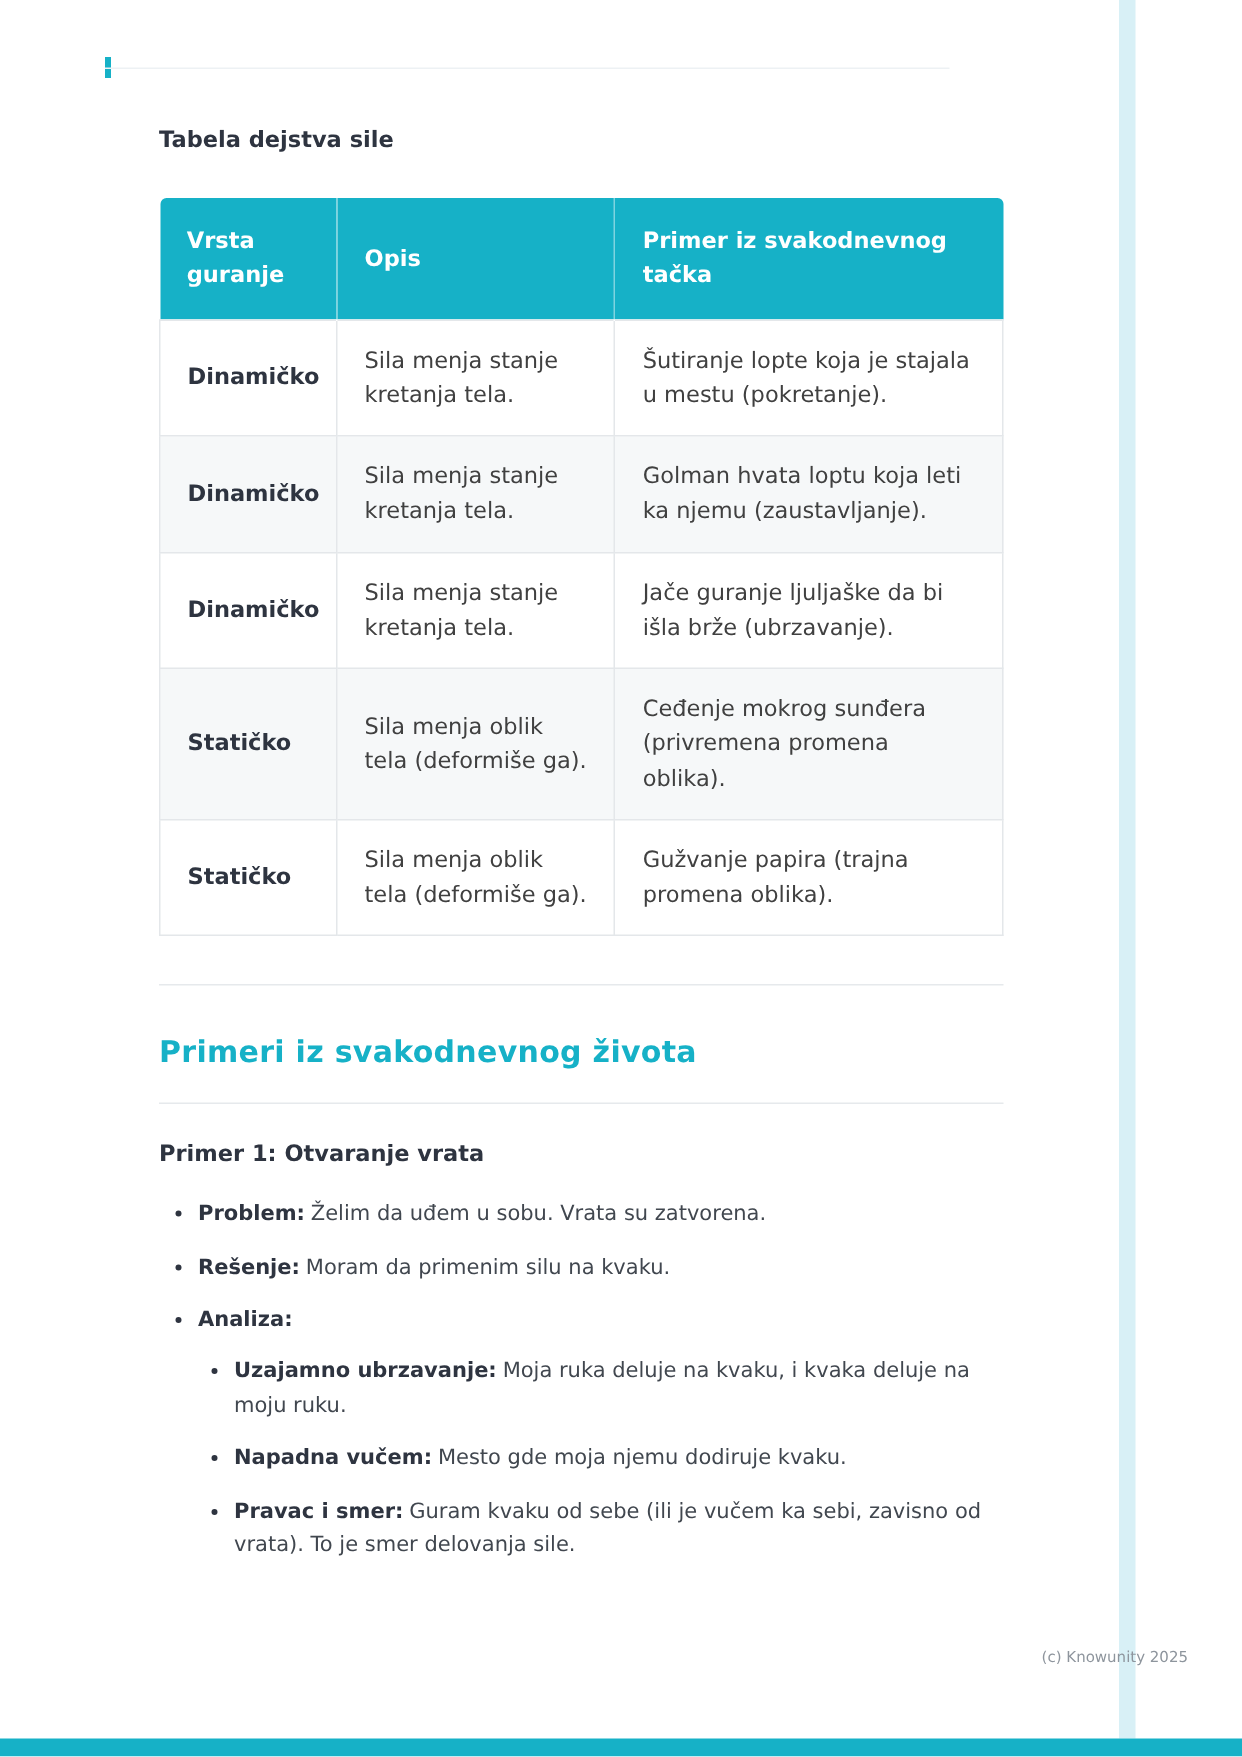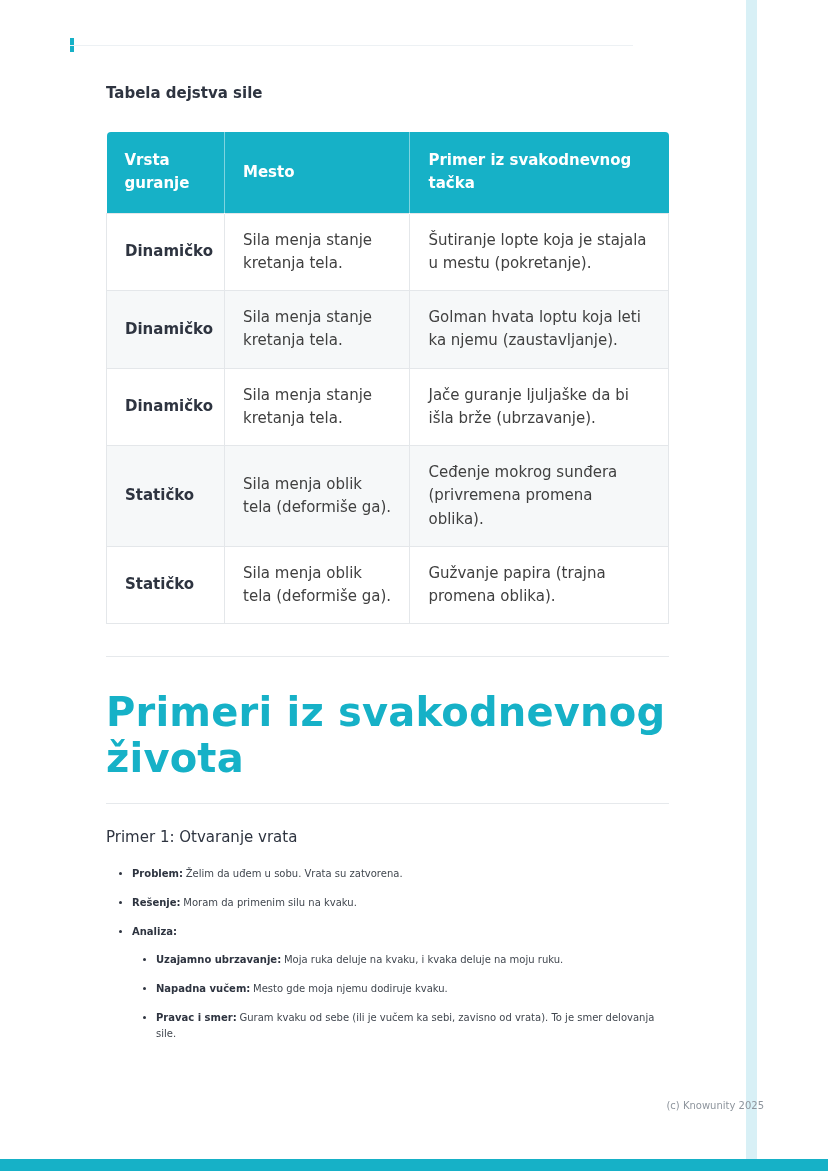--- a/index.html
+++ b/index.html
@@ -46,37 +46,37 @@
     background: #ffffff;
   }
   tbody td.c1 { font-weight: 700; color: #2e3440; }
   tbody tr:nth-child(even) td { background: #f6f8f9; }
 
   .divider { border: none; border-top: 1px solid #e6e9ec; margin: 32px 0 0; }
   .divider.under-title { margin-top: 22px; }
 
   h1.section-title {
     margin: 32px 0 0;
-    font-size: 40px; font-weight: 700;
+    font-size: 20px; font-weight: 700;
     color: #16b1c7; letter-spacing: .2px;
   }
 
   .intro { margin: 22px 0 0; font-size: 15px; line-height: 1.55; }
-  .example-heading { margin: 24px 0 0; font-size: 15px; font-weight: 400; color: #2e3440; }
+  .example-heading { margin: 24px 0 0; font-size: 15px; font-weight: 700; color: #2e3440; }
 
   ul.bullets { margin: 20px 0 0; padding-left: 26px; list-style: disc; }
-  ul.bullets li { font-size: 10px; line-height: 1.6; margin-bottom: 13px; color: #41474f; }
+  ul.bullets li { font-size: 14px; line-height: 1.6; margin-bottom: 13px; color: #41474f; }
   ul.bullets li::marker { color: #2e3440; }
   ul.sub { margin: 12px 0 0; padding-left: 24px; }
   .bl { font-weight: 700; color: #2e3440; }
   .bt { margin-left: .28em; }
 
   .right-strip { position: absolute; left: 746px; top: 0; width: 11px; height: 1159px; background: #d8f0f6; }
   .bottom-bar { position: absolute; left: 0; bottom: 0; width: 828px; height: 12px; background: #16b1c7; }
-  .copyright { position: absolute; top: 1100px; right: 64px; font-size: 10px; color: #8e959d; }
+  .copyright { position: absolute; top: 1100px; right: 36px; font-size: 10px; color: #8e959d; }
 </style>
 </head>
 <body>
 
 <div>
 
   <div class="callout-tick"></div>
   <div class="callout-line"></div>
 
   <div class="content">
@@ -85,21 +85,21 @@
 
     <table>
       <colgroup>
         <col class="c-vrsta">
           <col class="c-opis">
           <col class="c-primer">
       </colgroup>
       <thead>
         <tr>
           <th>Vrsta guranje</th>
-          <th>Mesto</th>
+          <th>Opis</th>
           <th>Primer iz svakodnevnog tačka</th>
         </tr>
       </thead>
       <tbody>
         <tr>
           <td class="c1">Dinamičko</td>
           <td>Sila menja stanje kretanja tela.</td>
           <td>Šutiranje lopte koja je stajala u mestu (pokretanje).</td>
         </tr>
         <tr>

